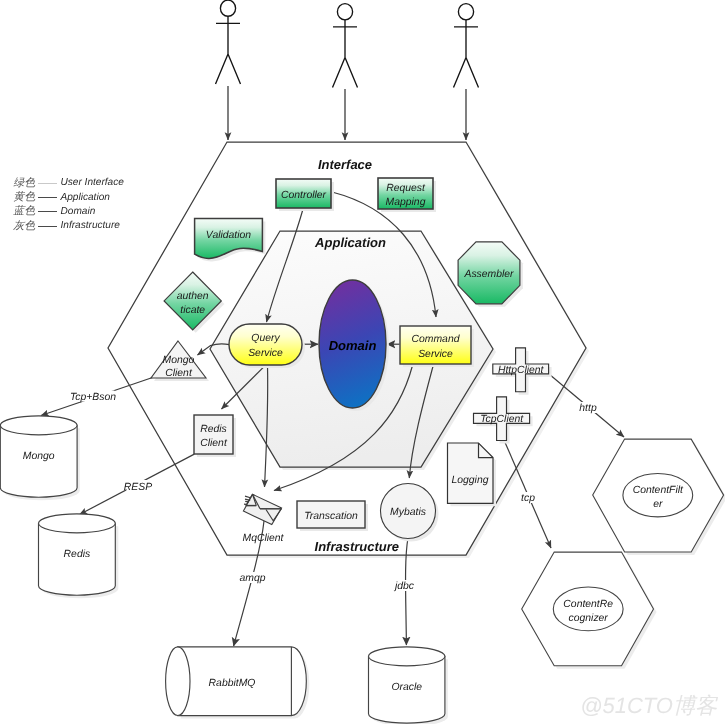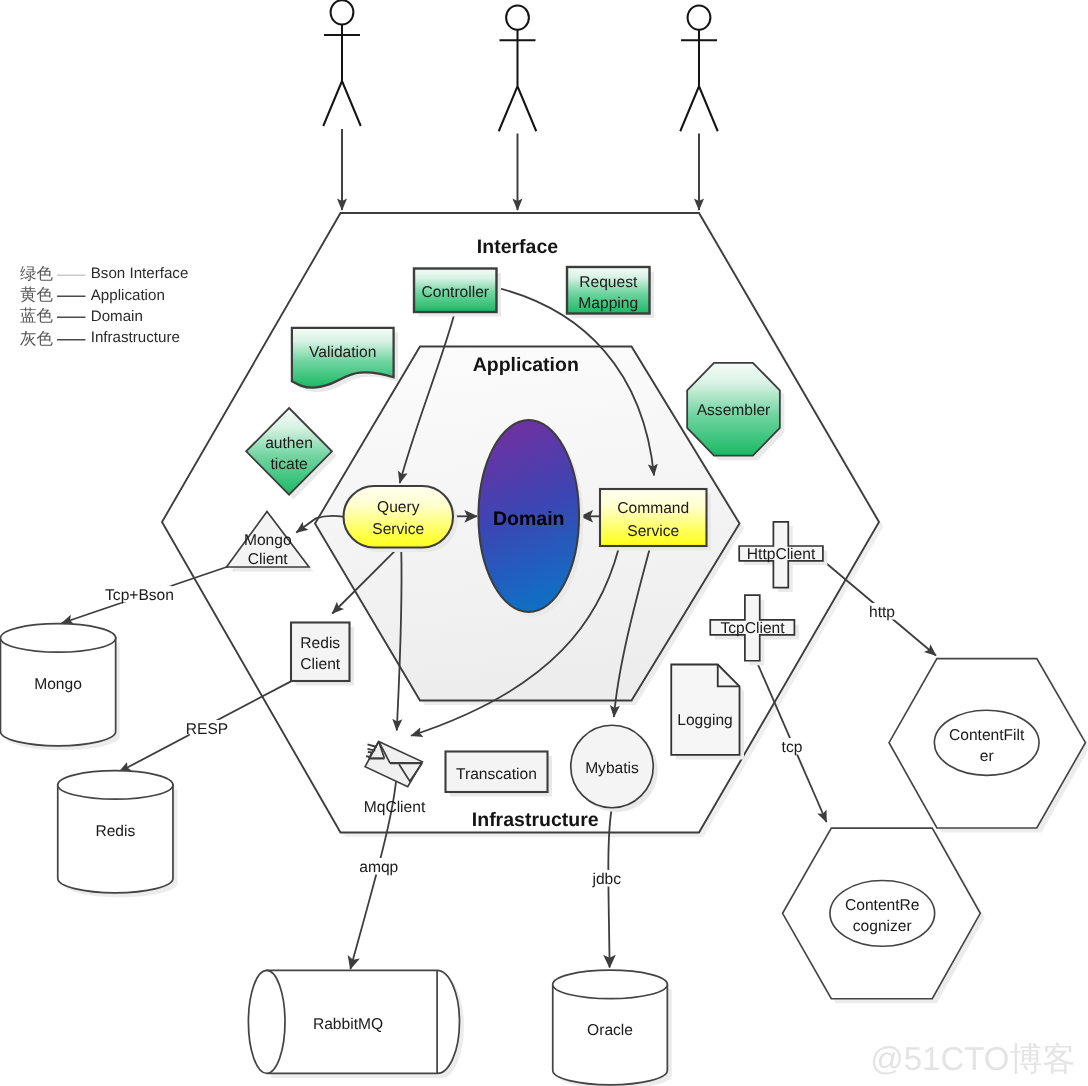--- a/index.html
+++ b/index.html
@@ -1,17 +1,17 @@
 <!DOCTYPE html>
 <html><head>
 <meta charset="utf-8">
 <style>
   html,body{margin:0;padding:0;background:#ffffff;-webkit-font-smoothing:antialiased;text-rendering:geometricPrecision;}
   body{width:725px;height:724px;overflow:hidden;font-family:"Liberation Sans",sans-serif;}
-  #canvas{position:relative;width:725px;height:724px;}
+  #canvas{position:relative;width:725px;height:724px;font-style:italic;}
   svg{display:block;position:absolute;top:0;left:0;}
   text{font-family:"Liberation Sans",sans-serif;}
   #legend{position:absolute;left:13.3px;top:176.2px;color:#333;}
   .legend-row{display:flex;align-items:center;height:14.3px;white-space:nowrap;}
   .lg-cn{font-size:11px;color:#555;line-height:1;width:24.8px;}
   .lg-dash{display:inline-block;width:19.1px;height:0;border-top:1.15px solid #4a4a4a;margin-right:3.3px;}
   .lg-en{font-size:10.1px;color:#2b2b2b;line-height:1;}
   .legend-row:nth-child(1) .lg-dash{border-top-color:#c9c9c9;}
 </style>
 </head>
@@ -257,21 +257,21 @@
   <rect x="578" y="402" width="20" height="11" fill="#ffffff" stroke="none"></rect>
   <text x="588" y="411" text-anchor="middle" font-size="10.4" fill="#1a1a1a">http</text>
 </g>
 
 <text x="717" y="713" text-anchor="end" font-size="22" fill="#e4e4e4">@51CTO博客</text>
 </svg>
 <div id="legend">
   <div class="legend-row">
     <span class="lg-cn">绿色</span>
     <span class="lg-dash"></span>
-    <span class="lg-en">Bson Interface</span>
+    <span class="lg-en">User Interface</span>
   </div>
   <div class="legend-row">
     <span class="lg-cn">黄色</span>
     <span class="lg-dash"></span>
     <span class="lg-en">Application</span>
   </div>
   <div class="legend-row">
     <span class="lg-cn">蓝色</span>
     <span class="lg-dash"></span>
     <span class="lg-en">Domain</span>

